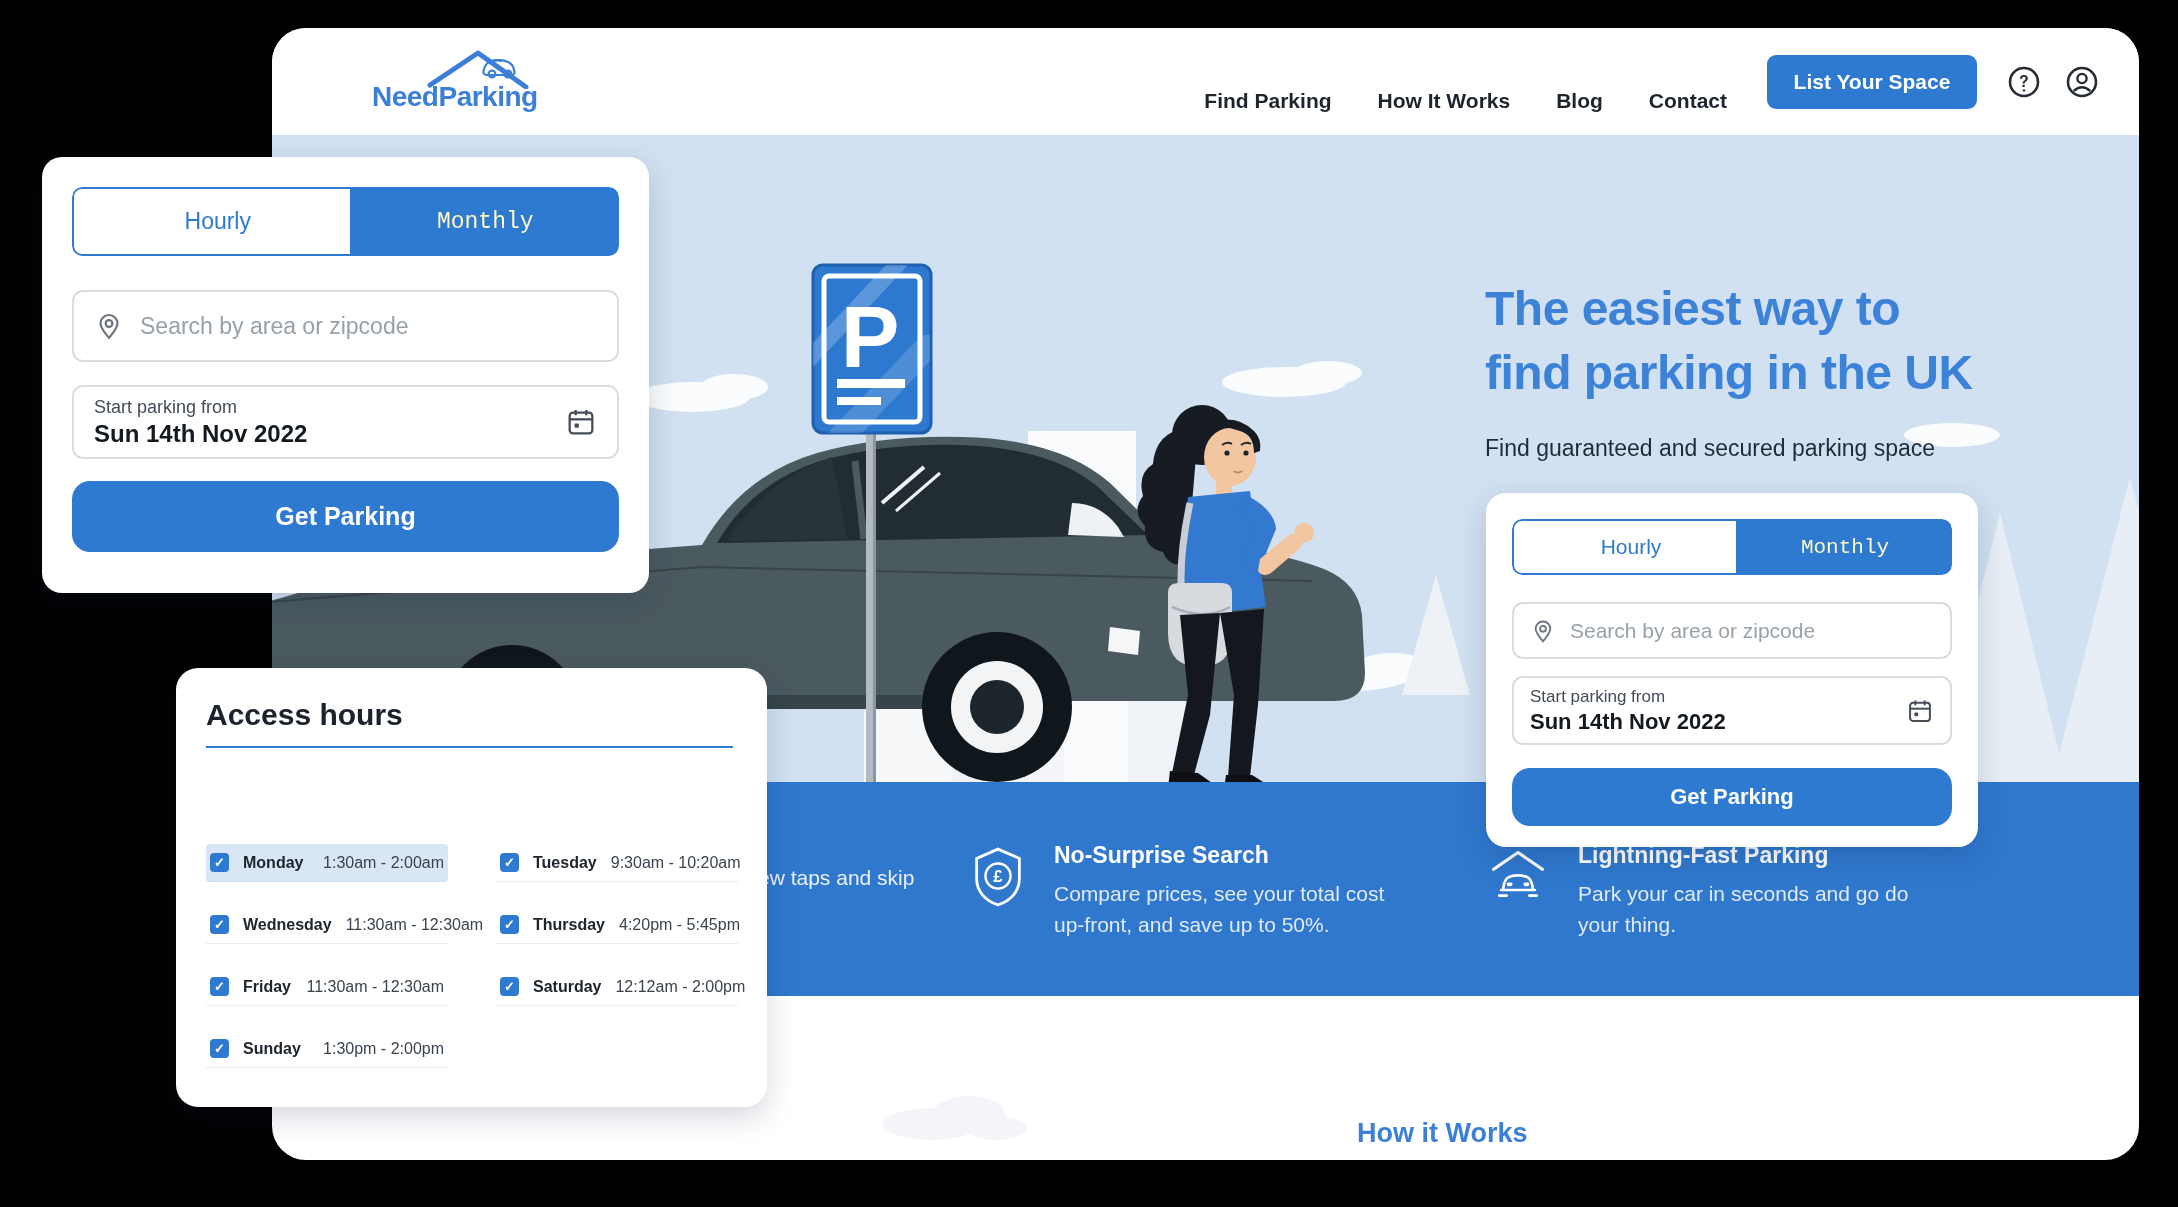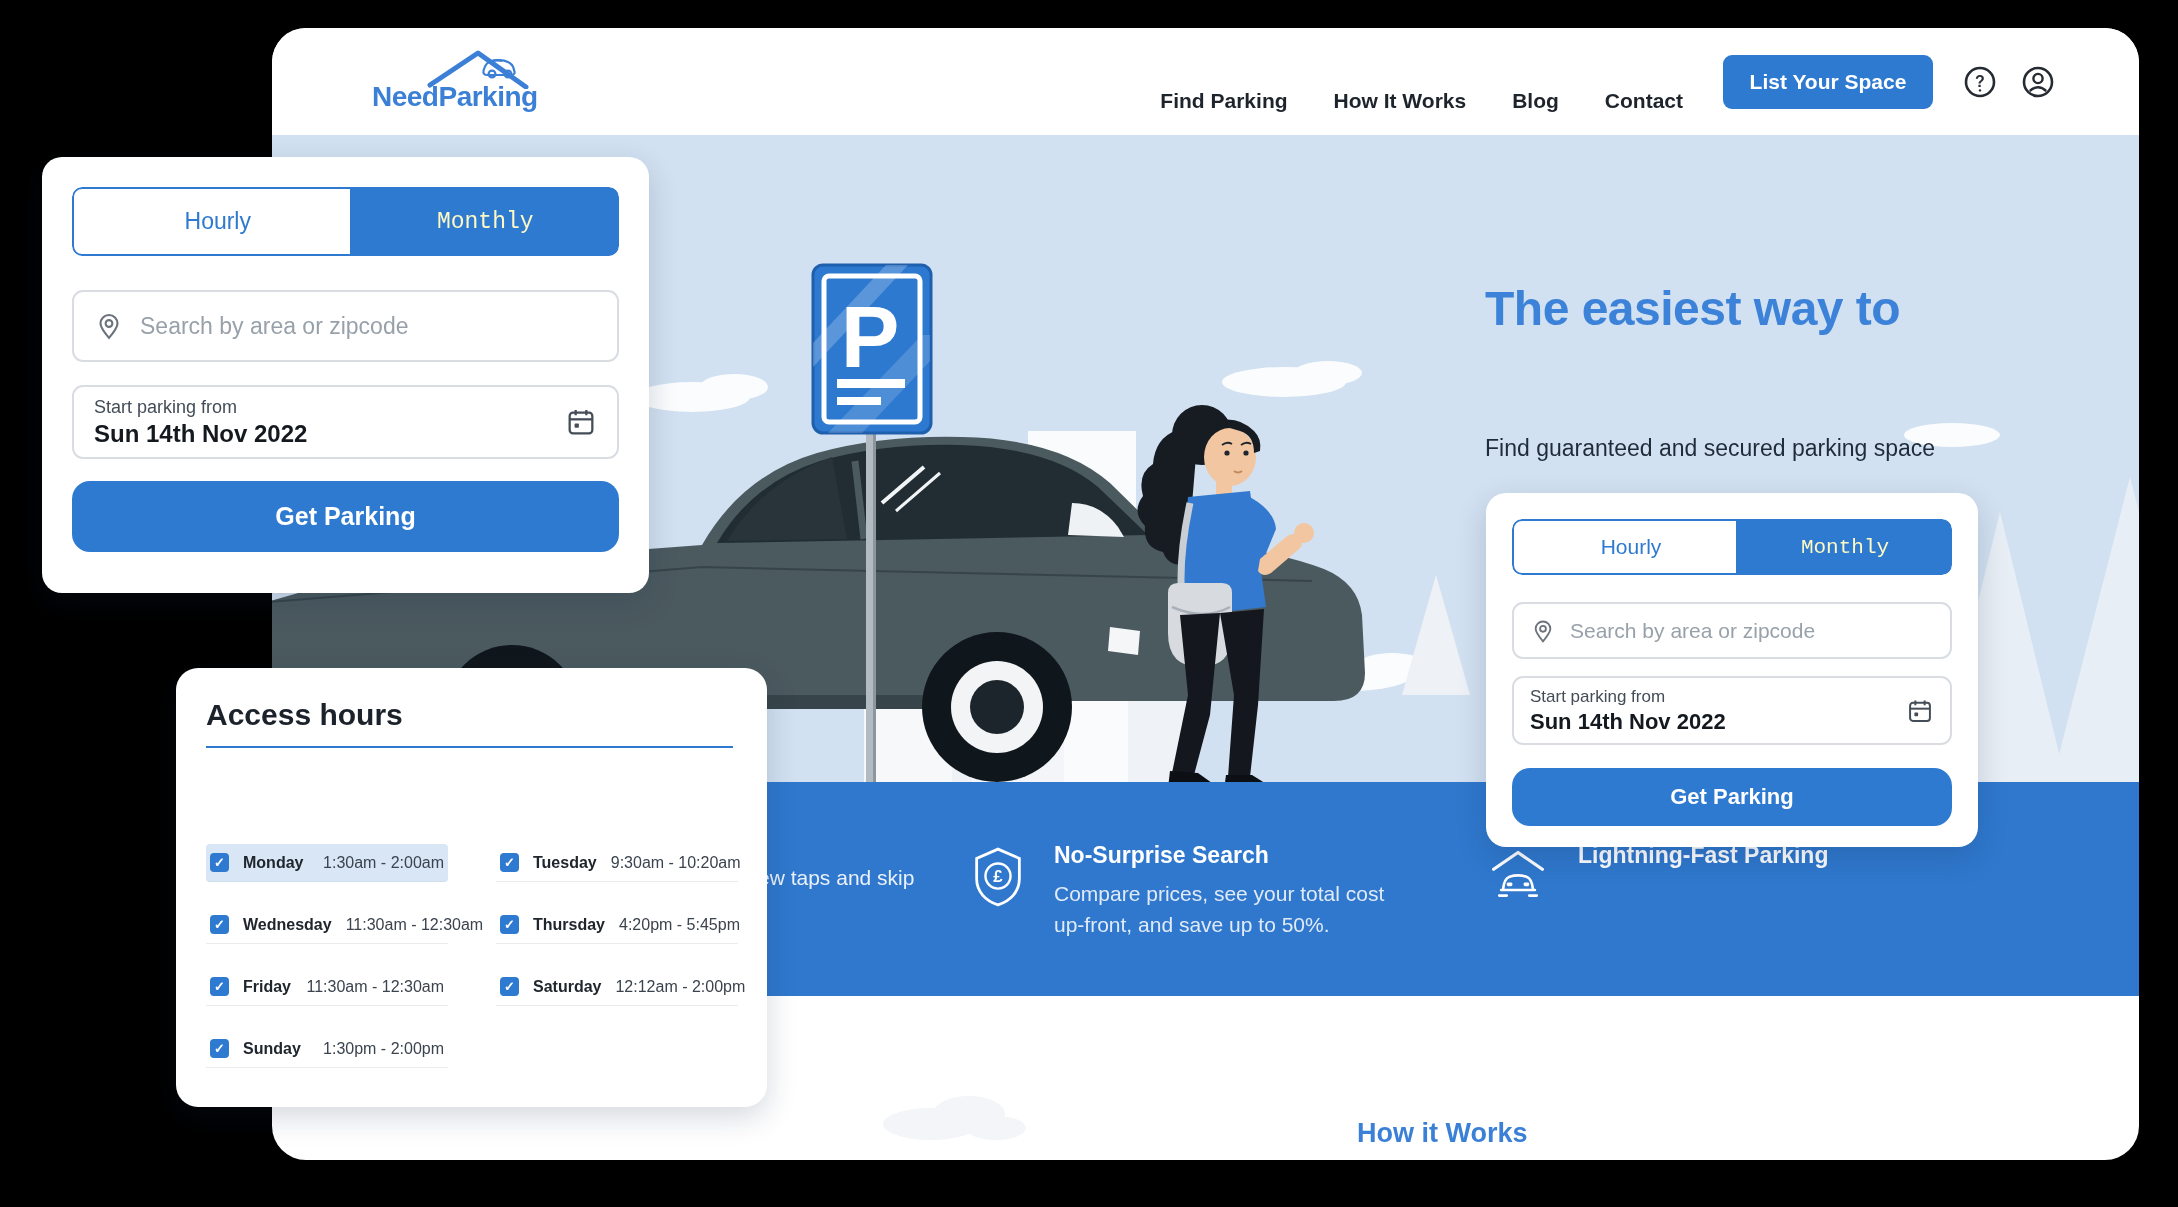--- a/index.html
+++ b/index.html
@@ -7,21 +7,21 @@
   body { font-family:"Liberation Sans", sans-serif; width:2178px; height:1207px; position:relative; overflow:hidden; }
 
   .stage { position:absolute; inset:0; }
 
   
   .page { position:absolute; left:272px; top:28px; width:1867px; height:1132px;
           background:#fff; border-radius:34px; overflow:hidden; z-index:1; }
 
   
   .hdr { position:absolute; left:0; top:0; width:100%; height:107px; background:#fff;
-         display:flex; align-items:center; padding:0 84px 0 100px; }
+         display:flex; align-items:center; padding:0 40px 0 100px; }
   .logo { position:relative; width:160px; height:70px; margin-top:4px; }
   .logo-text { position:absolute; left:0; bottom:6px; font-size:28px; font-weight:800; color:#3b7fd6; letter-spacing:-0.5px; }
   .logo-art { position:absolute; right:2px; top:-2px; }
   .hdr-spacer { flex:1; }
   .nav { display:flex; align-items:center; gap:46px; margin-right:40px;margin-top:39px; }
   .nav-item { font-size:21px; font-weight:600; color:#1e242c; cursor:pointer; white-space:nowrap; }
   .cta-btn { width:210px; height:54px; background:#2e7ad1; color:#fff; border:none; border-radius:9px;
              font-size:21px; font-weight:600; font-family:inherit; cursor:pointer; }
   .hdr-icons { display:flex; align-items:center; gap:24px; margin-left:30px; }
   .hicon { width:34px; height:34px; cursor:pointer; }
@@ -238,20 +238,21 @@
           <path d="M900 472 q32 14 58 0" stroke="#aab0b8" stroke-width="2.5" fill="none"></path>
           <path d="M908 480 L 948 478 L 938 580 L 922 640 L 900 638 L 916 560 Z" fill="#14181e"></path>
           <path d="M948 478 L 992 474 L 986 570 L 978 642 L 956 642 L 962 560 Z" fill="#14181e"></path>
           <path d="M898 636 l28 2 l14 10 q4 6 -4 7 l-40 -2 z" fill="#0c1014"></path>
           <path d="M954 640 l26 0 l16 10 q5 6 -4 7 l-40 -2 z" fill="#0c1014"></path>
         </g>
       </svg>
 
       <div class="hero-title">
         <div>The easiest way to</div>
+        <div>find parking in the UK</div>
       </div>
       <div class="hero-sub">Find guaranteed and secured parking space</div>
 
       <div class="scard scard-right">
         <div class="tabs">
           <button class="tab tab-inactive">Hourly</button>
           <button class="tab tab-active">Monthly</button>
         </div>
         <div class="srch">
           <svg width="26" height="26" viewBox="0 0 24 24">
@@ -295,20 +296,21 @@
         <svg class="feat-icon" width="60" height="56" viewBox="0 0 64 58">
           <path d="M6 24 L32 6 L58 24" fill="none" stroke="#ffffff" stroke-width="3.4" stroke-linecap="round" stroke-linejoin="round"></path>
           <path d="M16 46 q1 -12 7 -14 q9 -3 18 0 q6 2 7 14" fill="none" stroke="#ffffff" stroke-width="2.8"></path>
           <path d="M14 46 h36" stroke="#ffffff" stroke-width="2.8" stroke-linecap="round"></path>
           <path d="M12 52 h8 M44 52 h8" stroke="#ffffff" stroke-width="2.8" stroke-linecap="round"></path>
           <rect x="20" y="38" width="6" height="4" rx="1.5" fill="#ffffff"></rect>
           <rect x="38" y="38" width="6" height="4" rx="1.5" fill="#ffffff"></rect>
         </svg>
         <div>
           <div class="feat-title">Lightning-Fast Parking</div>
+          <div class="feat-desc">Park your car in seconds and go do your thing.</div>
         </div>
       </div>
     </div>
 
     <svg class="bottom-cloud" width="170" height="66" viewBox="0 0 170 66">
       <ellipse cx="70" cy="48" rx="48" ry="16" fill="#f3f5f8"></ellipse>
       <ellipse cx="108" cy="38" rx="36" ry="18" fill="#f3f5f8"></ellipse>
       <ellipse cx="135" cy="52" rx="30" ry="12" fill="#f3f5f8"></ellipse>
     </svg>
     <div class="hiw">How it Works</div>

